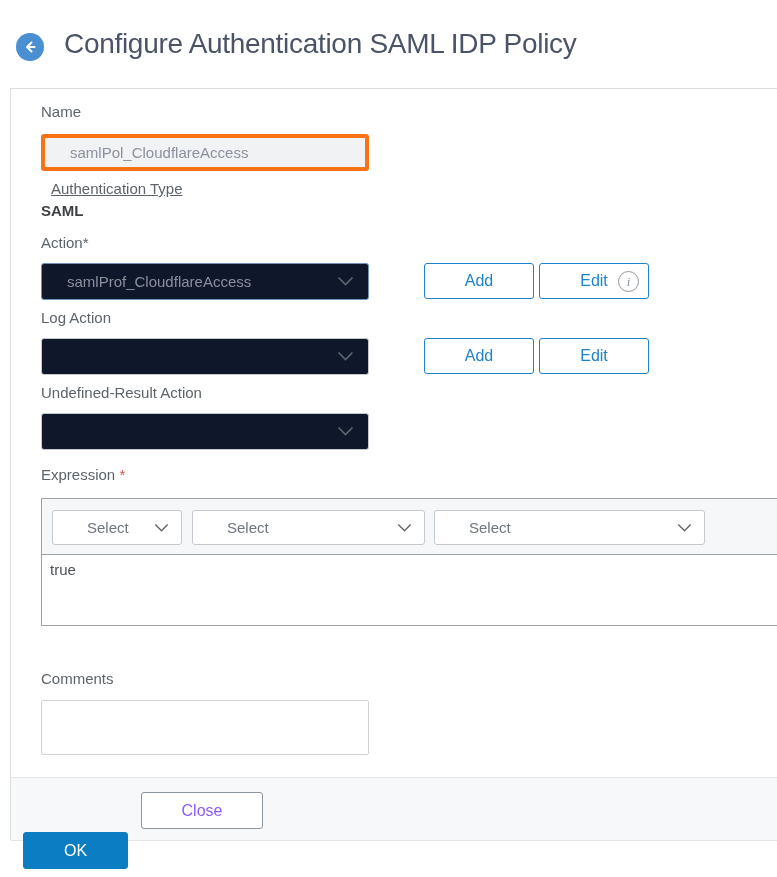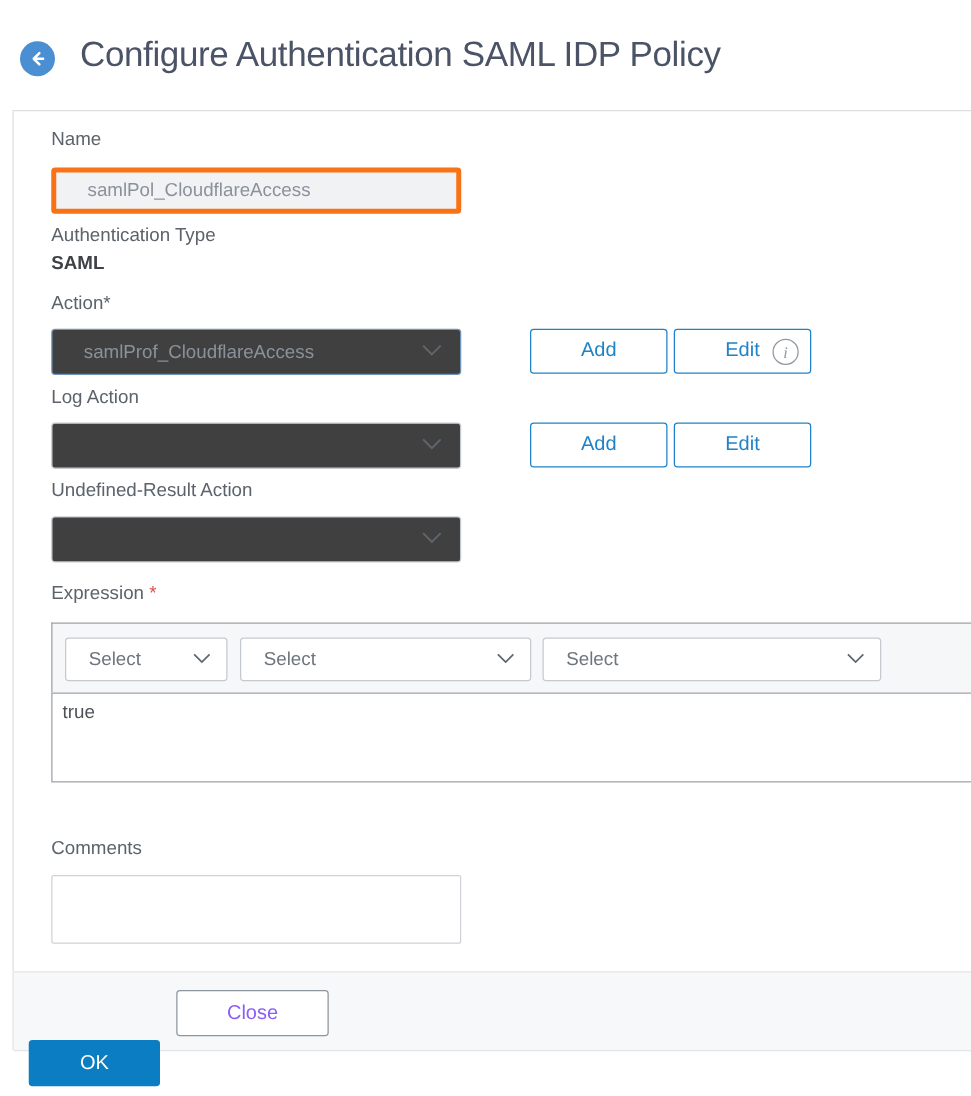--- a/index.html
+++ b/index.html
@@ -20,40 +20,40 @@
 
   .field-label { position:absolute; font-size:15px; color:#5c636b; white-space:nowrap; }
   .req-mark { color:#d9534f; }
 
   .text-input { position:absolute; height:37px; width:328px; background:#f1f2f4;
     border:4px solid #f97316; border-radius:3px; color:#8b919c; font-size:15px;
     padding:0 10px 0 25px; font-family:"Liberation Sans", sans-serif; }
 
   .static-value { position:absolute; font-size:15px; font-weight:bold; color:#3e4145; }
 
-  .combo { position:absolute; height:37px; width:328px; background:#404040;
+  .combo { position:absolute; height:37px; width:328px; background:#0f172a;
     border:1px solid #c5cad0; border-radius:3px; display:flex; align-items:center;
     cursor:pointer; font-size:15px; color:#8b919c; padding:0 14px 0 25px; }
   .combo .combo-value { flex:1; overflow:hidden; white-space:nowrap; }
   .combo.focused { border-color:#6f94bc; }
 
   .btn-outline-blue { position:absolute; width:110px; height:36px; background:#ffffff;
     border:1px solid #1e82c8; border-radius:3px; color:#1e82c8; font-size:16px;
     display:flex; align-items:center; justify-content:center; cursor:pointer;margin-left:41px; }
 
   .info-icon { position:absolute; width:21px; height:21px; border:1.5px solid #90979e;
     border-radius:50%; color:#90979e; font-size:13px; font-style:italic;
     font-family:"Liberation Serif", serif; display:flex; align-items:center;
     justify-content:center; cursor:pointer; }
 
   
   .expr-toolbar { position:absolute; left:30px; top:409px; width:760px; height:56px;
     background:#f5f7f8; border:1px solid #9da2a8; border-bottom:none; }
   .expr-toolbar .combo { position:absolute; top:11px; height:35px; background:#fff;
-    border:1px solid #c5cad0; color:#6e757d; padding:0 12px 0 18px; }
+    border:1px solid #c5cad0; color:#6e757d; padding:0 12px 0 34px; }
   .expr-area { position:absolute; left:30px; top:465px; width:760px; height:72px;
     border:1px solid #9da2a8; background:#ffffff; resize:none; font-size:15px;
     color:#4d5258; padding:6px 8px; font-family:"Liberation Sans", sans-serif;
     outline:none; }
 
   .comments-area { position:absolute; left:30px; top:611px; width:328px; height:55px;
     border:1px solid #cfd3d7; border-radius:2px; background:#ffffff; resize:none;
     font-size:15px; color:#4d5258; padding:6px 8px;
     font-family:"Liberation Sans", sans-serif; outline:none; }
 
@@ -83,21 +83,21 @@
       </svg>
     </span>
   </div>
   <div class="page-title">Configure Authentication SAML IDP Policy</div>
 
   <div class="panel">
 
     <div class="field-label" style="left:30px; top:14px;">Name</div>
     <input class="text-input" style="left: 30px; top: 45px;" disabled="" value="samlPol_CloudflareAccess">
 
-    <div class="field-label" style="left:30px; top:91px;">Authentication Type</div>
+    <div class="field-label" style="left:40px; top:91px;text-decoration:underline;">Authentication Type</div>
     <div class="static-value" style="left:30px; top:113px;">SAML</div>
 
     <div class="field-label" style="left:30px; top:145px;">Action*</div>
     <div class="combo focused" style="left:30px; top:174px;">
       <span class="combo-value">samlProf_CloudflareAccess</span>
       <span class="chev">
         <svg width="17" height="11" viewBox="0 0 17 11">
             <polyline points="1.5,1.5 8.5,8.5 15.5,1.5" fill="none" stroke="#5f666e" stroke-width="1.6"></polyline>
           </svg>
       </span>

